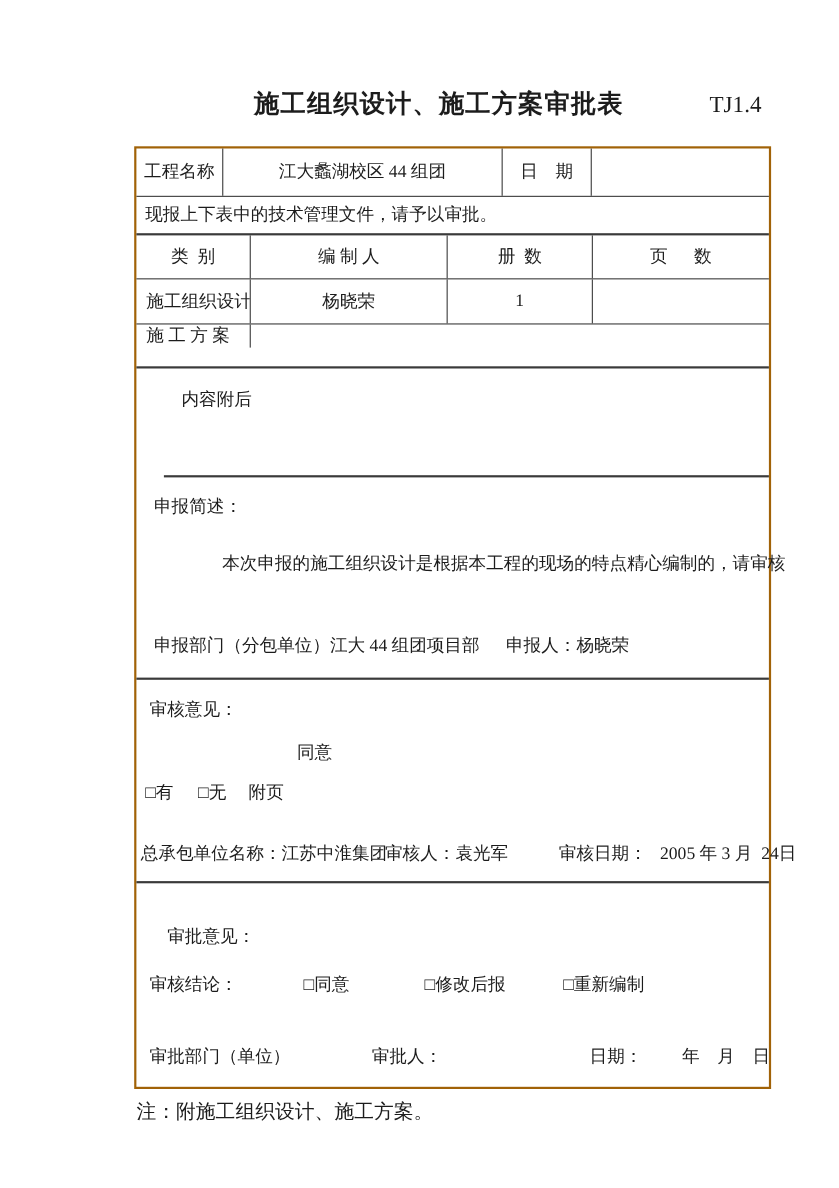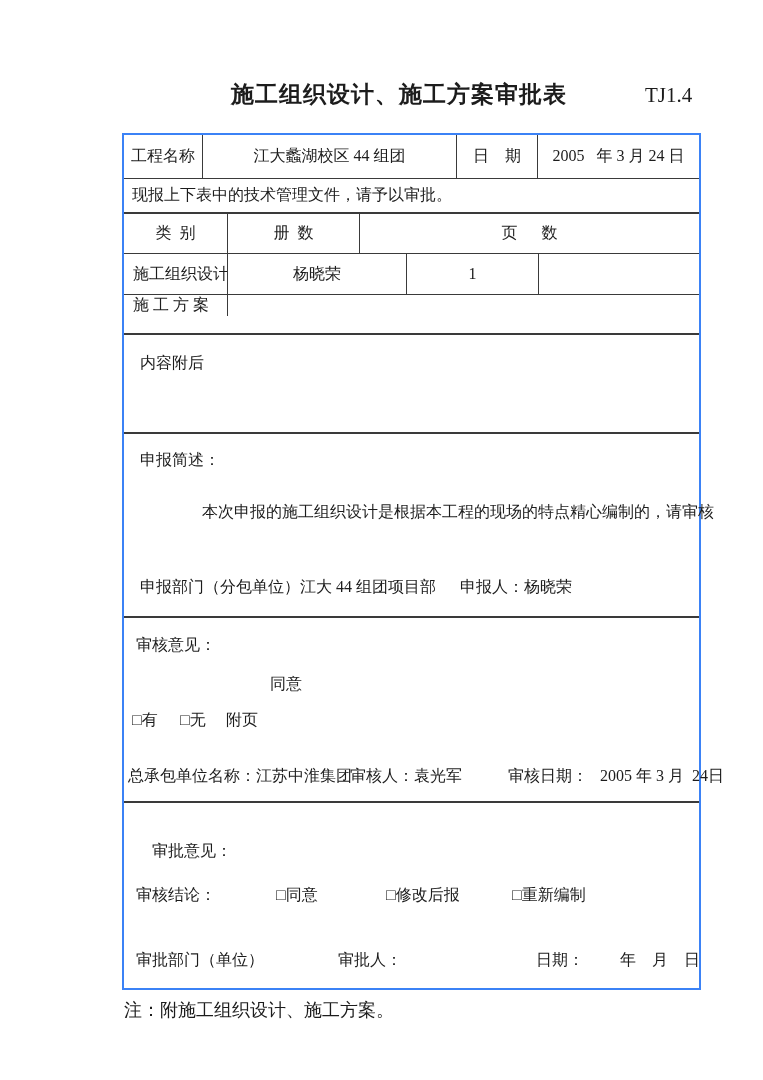--- a/index.html
+++ b/index.html
@@ -16,21 +16,21 @@
     font-size:23px; font-weight:bold; white-space:pre;
     letter-spacing:1px;
   }
   .code {
     position:absolute; left:645px; top:83px;
     font-size:21px; white-space:pre;
   }
   .tbl {
     position:absolute; left:122px; top:133px;
     width:579px; height:857px;
-    border:2px solid #3b82f6;
+    border:2px solid #a16207;
     box-sizing:border-box;
   }
   .row {
     display:flex; box-sizing:border-box;
     border-bottom:1px solid #3a3a3a;
   }
   .row.thick { border-bottom-width:2px; }
   .row.last { border-bottom:none; }
   .cell {
     box-sizing:border-box;
@@ -38,21 +38,21 @@
     display:flex; align-items:center; justify-content:center;
     white-space:pre; overflow:hidden;
   }
   .cell.end { border-right:none; flex:1; }
   .cell.leftal { justify-content:flex-start; padding-left:9px; }
   .r1 { height:44px; }
   .r2 { height:35px; align-items:center; }
   .r3 { height:40px; }
   .r4 { height:41px; }
   .r5 { height:40px;flex-direction:column; }
-  .r6 { height:99px; }
+  .r6 { height:99px;margin-left:25px; }
   .r7 { height:184px; }
   .r8 { height:185px; }
   .r9 { height:185px; }
   .w1a { width:79px; }  .w1b { width:254px; } .w1c { width:81px; }
   .w3a { width:104px; } .w3b { width:179px; } .w3c { width:132px; }
   .sec { position:relative; display:block; }
   .sec span { position:absolute; white-space:pre; }
   .notice-text { padding-left:8px; white-space:pre; }
   .footnote {
     position:absolute; left:124px; top:998px;
@@ -64,29 +64,29 @@
 
 <div class="title">施工组织设计、施工方案审批表</div>
 <div class="code">TJ1.4</div>
 
 <div class="tbl">
 
   <div class="row r1">
     <div class="cell w1a">工程名称</div>
     <div class="cell w1b">江大蠡湖校区 44 组团</div>
     <div class="cell w1c">日    期</div>
-    <div class="cell end">2005   年 3 月 24 日</div>
   </div>
 
   <div class="row r2 thick">
     <div class="notice-text">现报上下表中的技术管理文件，请予以审批。</div>
   </div>
 
   <div class="row r3">
     <div class="cell w3a">类  别</div>
+    <div class="cell w3b">编 制 人</div>
     <div class="cell w3c">册  数</div>
     <div class="cell end">页      数</div>
   </div>
 
   <div class="row r4">
     <div class="cell w3a leftal">施工组织设计</div>
     <div class="cell w3b">杨晓荣</div>
     <div class="cell w3c">1</div>
     <div class="cell end"></div>
   </div>

